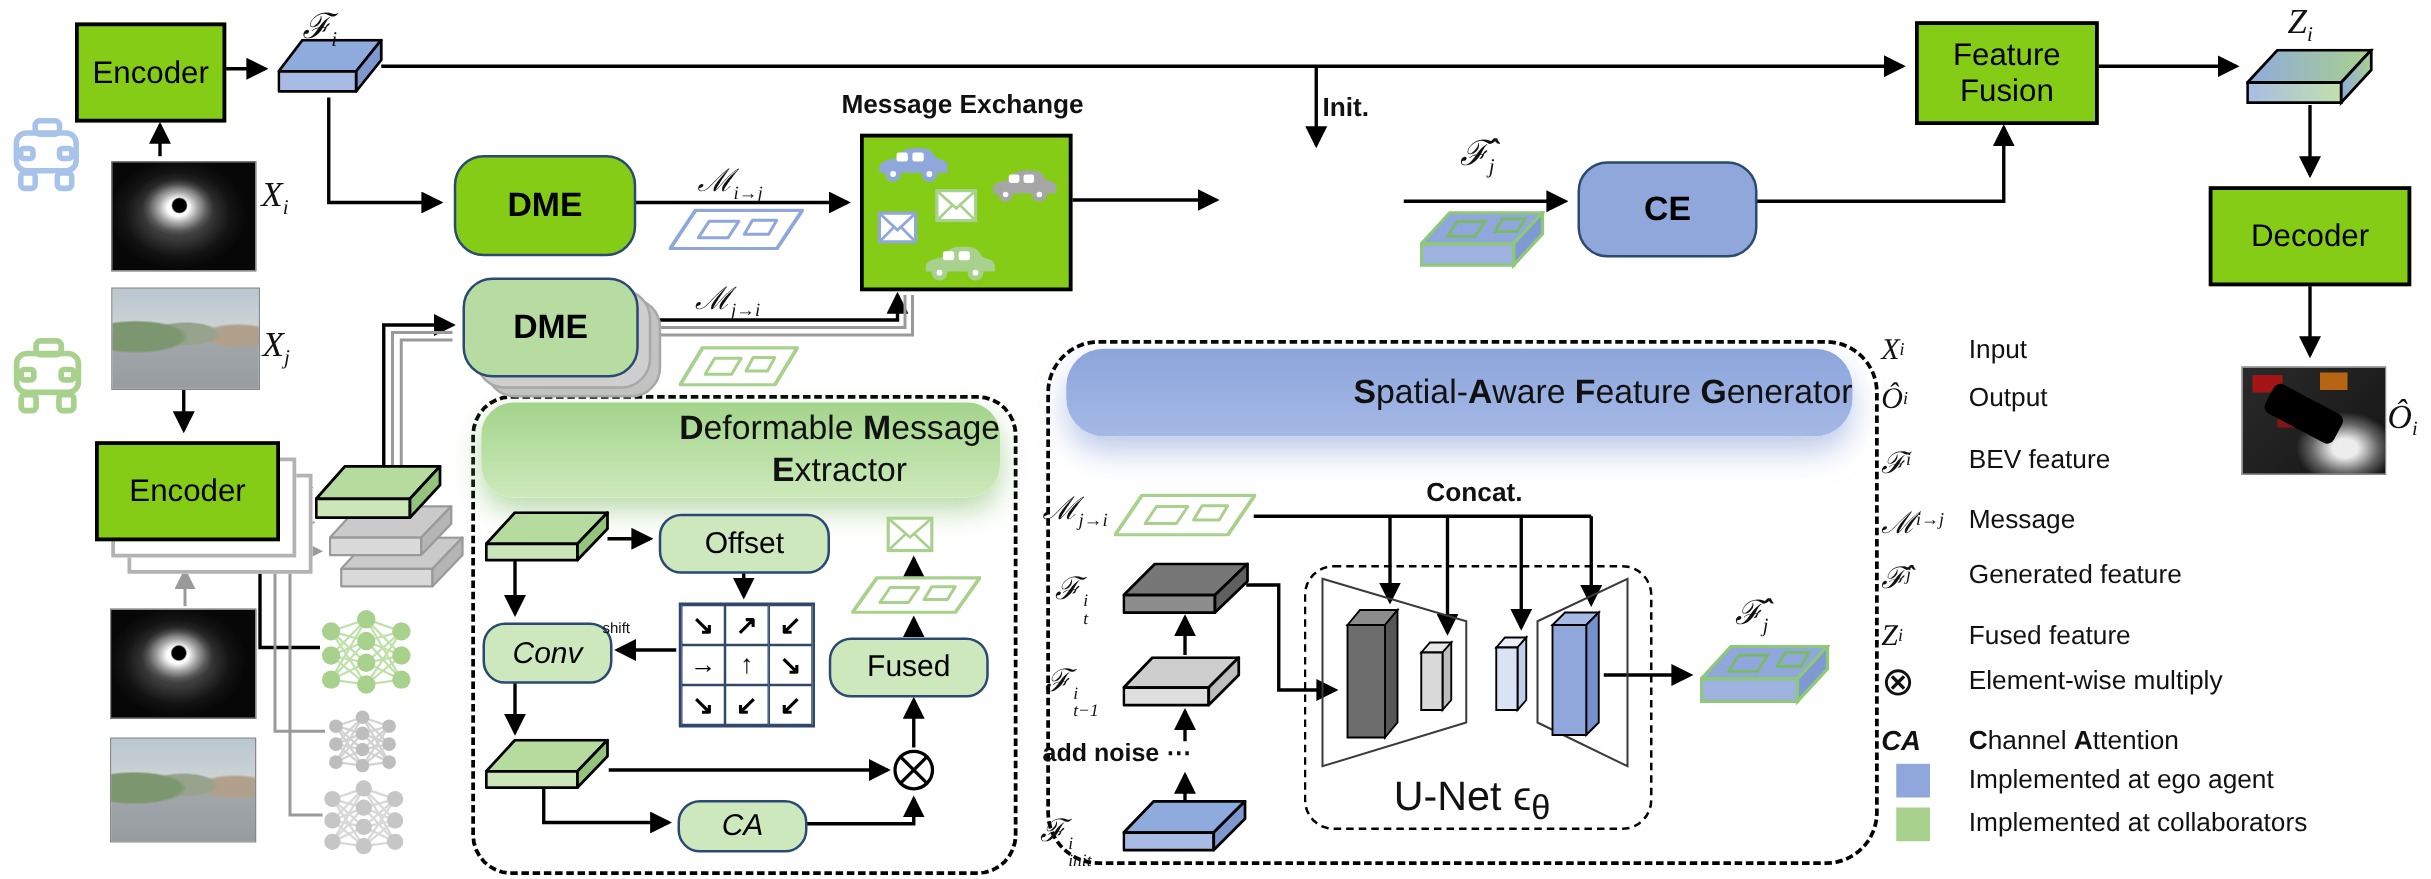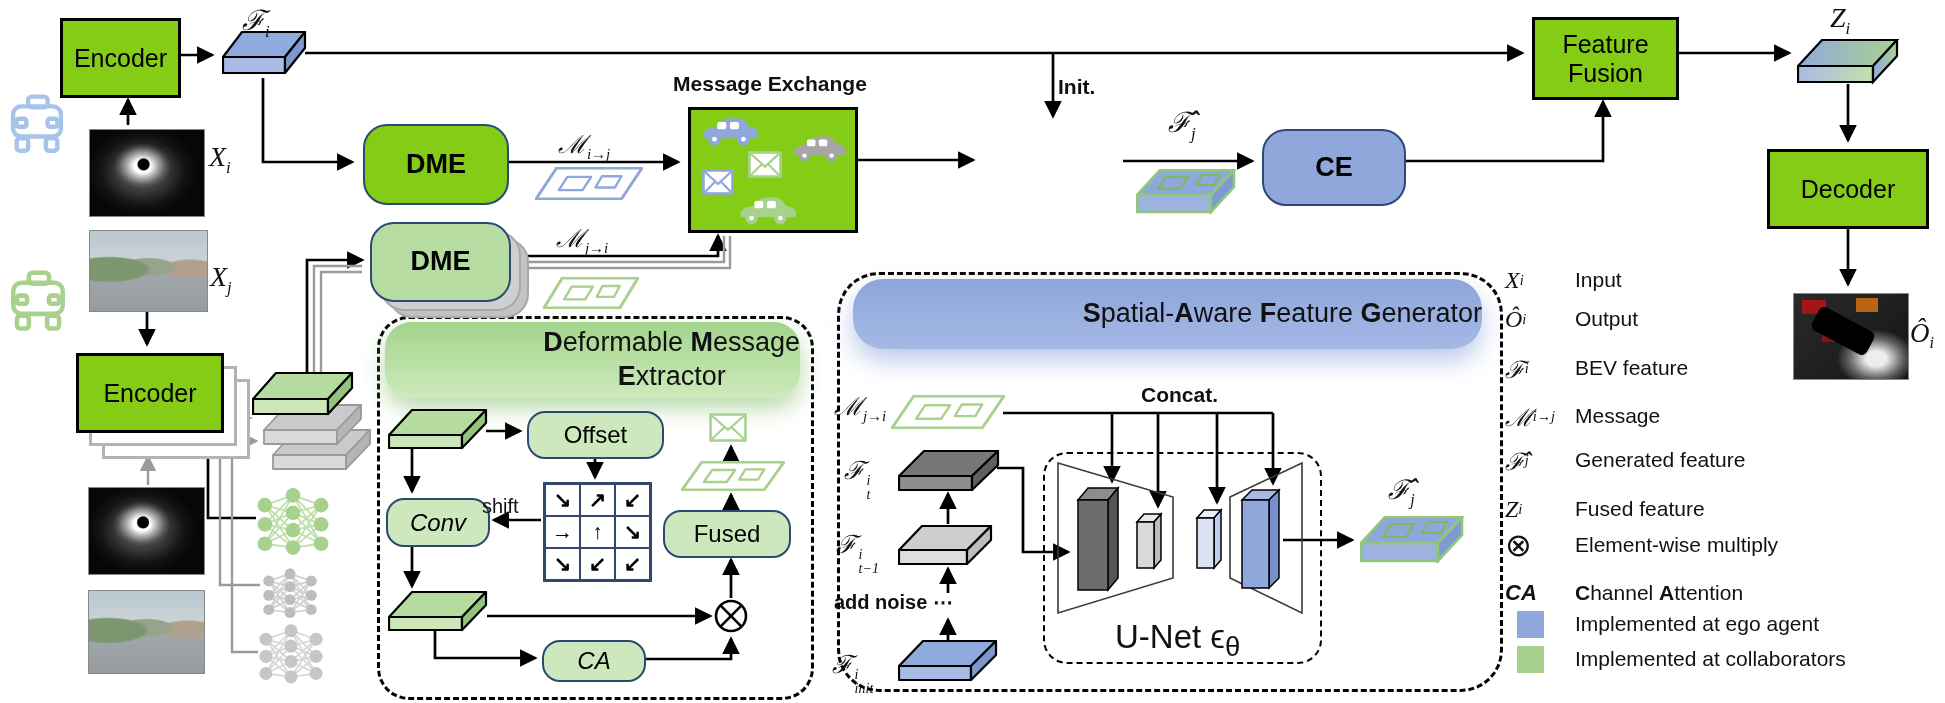--- a/index.html
+++ b/index.html
@@ -198,21 +198,21 @@
   </div>
   <div class="box lgreen" style="left:386px;top:498px;width:100px;height:45px;font-style:italic;">
     <span>Conv</span>
   </div>
   <div class="box lgreen" style="left:542px;top:640px;width:100px;height:38px;font-style:italic;">
     <span>CA</span>
   </div>
   <div class="box lgreen" style="left:663px;top:510px;width:124px;height:44px;">
     <span>Fused</span>
   </div>
-  <div class="lbl" style="left:482px;top:495px;font-size:20px;">shift</div>
+  <div class="lbl" style="left:482px;top:495px;font-size:12px;">shift</div>
   <div class="grid" style="left:543px;top:482px;width:105px;height:96px;">
     <span>↘</span>
     <span>↗</span>
     <span>↙</span>
     <span>→</span>
     <span>↑</span>
     <span>↘</span>
     <span>↘</span>
     <span>↙</span>
     <span>↙</span>

